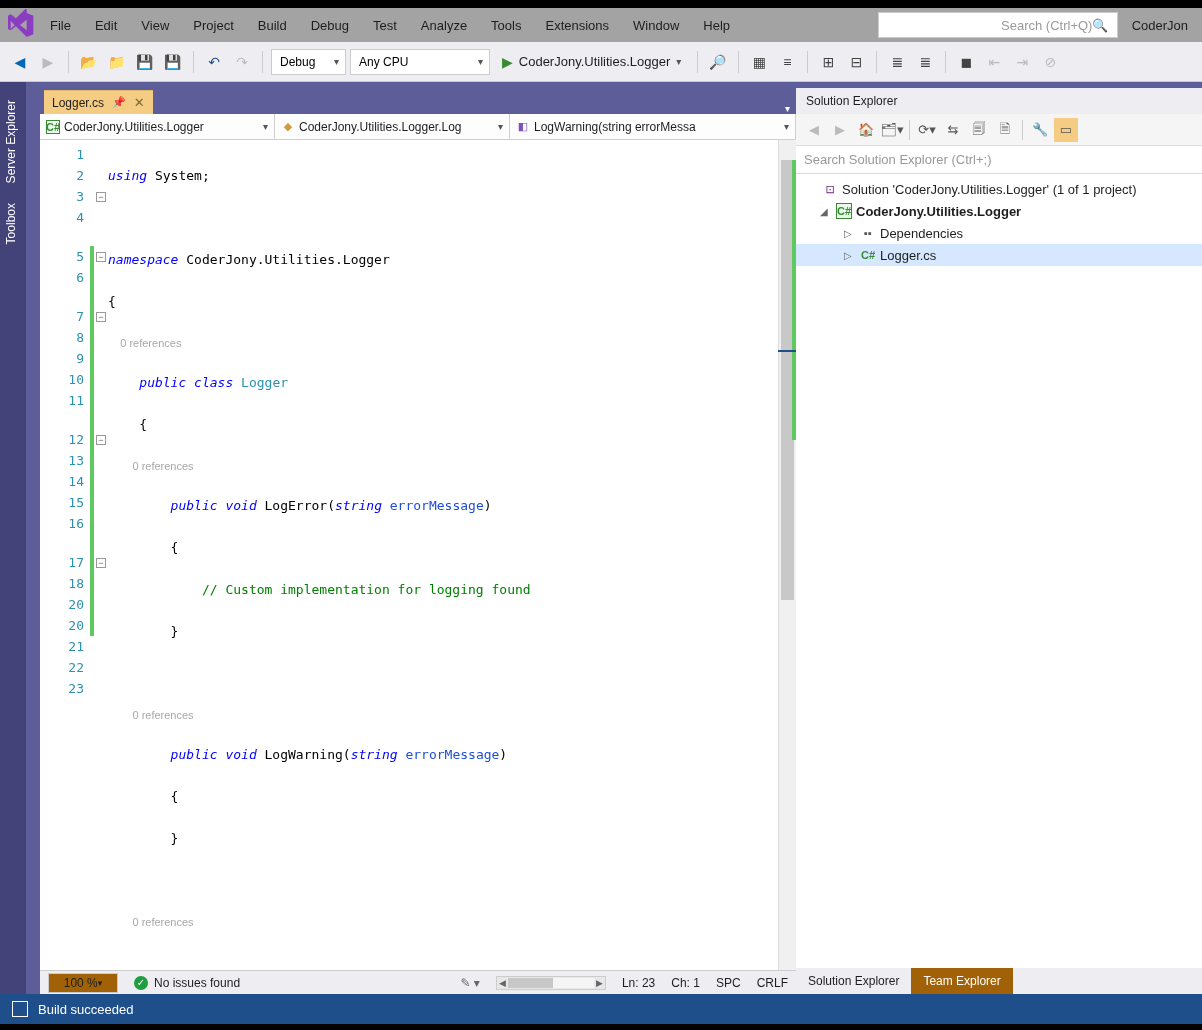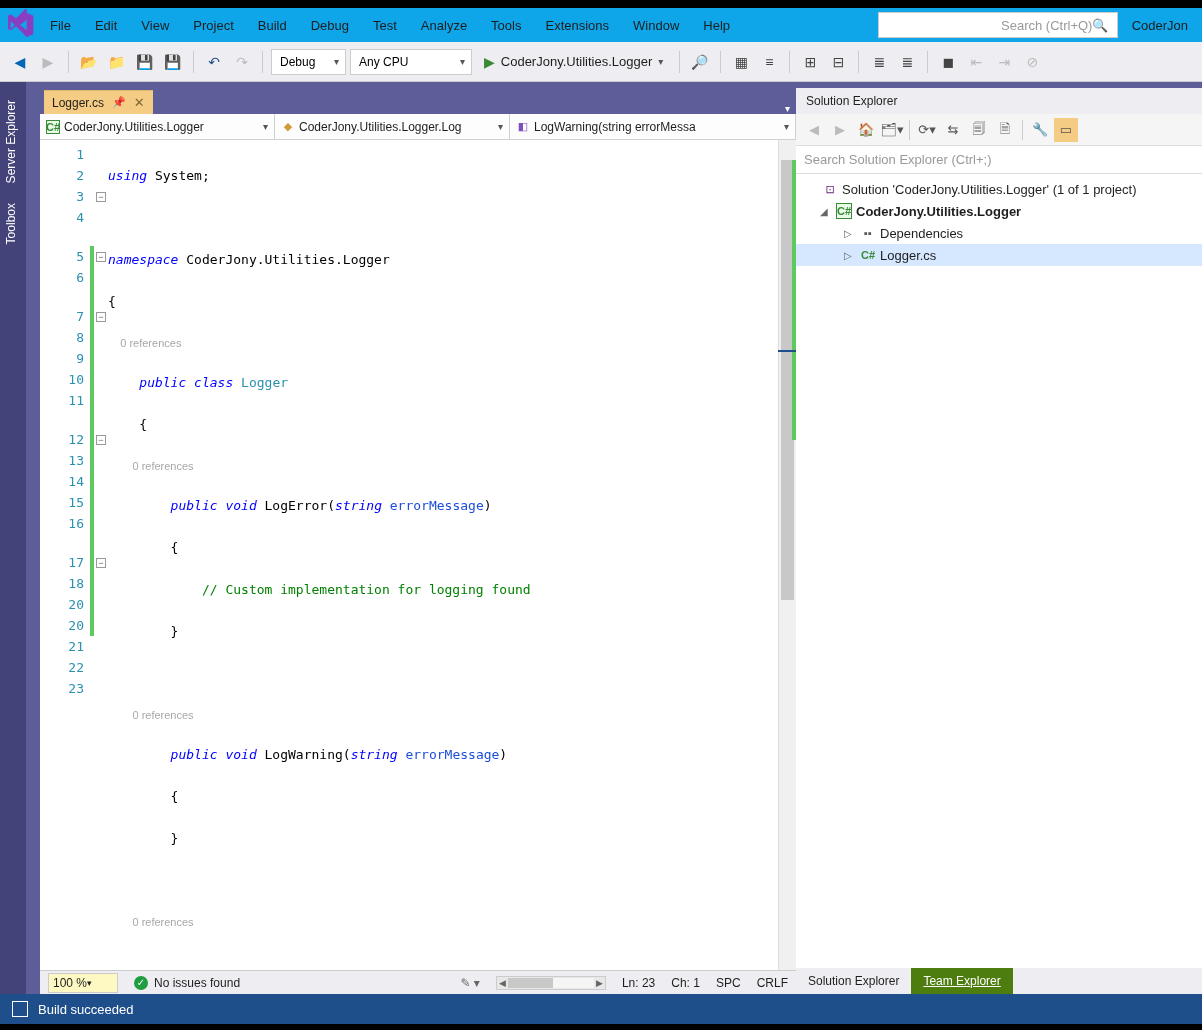--- a/index.html
+++ b/index.html
@@ -1,20 +1,20 @@
 <!DOCTYPE html>
 <html><head>
 <meta charset="utf-8">
 <style>
 * { box-sizing: border-box; margin: 0; padding: 0; }
 body { font-family: "Segoe UI", Tahoma, sans-serif; font-size: 13px; background: #000; overflow: hidden; width: 1202px; height: 1030px; }
 
 .titlebar { height: 8px; background: #000; }
 
-.menubar { display: flex; align-items: center; height: 34px; background: #0ea5e9; padding: 0 4px; gap: 4px; }
+.menubar { display: flex; align-items: center; height: 34px; background: #a3a3a3; padding: 0 4px; gap: 4px; }
 .vs-logo { width: 32px; height: 32px; display: flex; align-items: center; justify-content: center; color: #8a3dc1; font-size: 20px; }
 .menu-item { padding: 4px 10px; color: #1e1e1e; }
 .menubar-spacer { flex: 1; }
 .search-box { width: 240px; height: 26px; border: 1px solid #ccc; background: #fff; padding: 0 8px; display: flex; align-items: center; color: #999; justify-content: flex-end; }
 .search-box .mag { color: #555; }
 .usercorner { padding: 4px 10px; color: #1e1e1e; }
 
 .toolbar { display: flex; align-items: center; height: 40px; background: #eeeef2; padding: 0 8px; gap: 4px; border-bottom: 1px solid #ccc; }
 .tbtn { width: 24px; height: 24px; display: flex; align-items: center; justify-content: center; color: #444; font-size: 14px; }
 .tsep { width: 1px; height: 22px; background: #ccc; margin: 0 4px; }
@@ -61,21 +61,21 @@
 .cls { color: #2b91af; }
 .com { color: #008000; }
 .fade { color: #1d4ed8; }
 
 .scrollbar-v { width: 18px; background: #f0f0f0; position: absolute; right: 0; top: 0; bottom: 0; border-left: 1px solid #ddd; }
 .scrollbar-v .thumb { position: absolute; left: 2px; right: 2px; top: 20px; height: 440px; background: #c8c8c8; }
 .scrollbar-v .greenmark { position: absolute; right: 0; width: 4px; background: #5ec95e; }
 .splitgrip { position: absolute; top: 0; right: 0; width: 18px; height: 14px; background: #e8e8e8; border: 1px solid #ccc; font-size: 10px; text-align: center; color: #666; }
 
 .editorstatus { height: 24px; background: #eeeef2; border-top: 1px solid #ccc; display: flex; align-items: center; padding: 0 8px; font-size: 12px; gap: 16px; color: #1e1e1e; }
-.editorstatus .zoom { width: 70px; border: 1px solid #ccc; padding: 0 4px; display: flex; justify-content: flex-start; align-items: center; font-size: 12px; height: 20px; background: #fef9c3; }
+.editorstatus .zoom { width: 70px; border: 1px solid #ccc; padding: 0 4px; display: flex; justify-content: center; align-items: center; font-size: 12px; height: 20px; background: #a16207; }
 .editorstatus .ok { display: flex; align-items: center; gap: 6px; }
 .editorstatus .ok-circle { width: 14px; height: 14px; border-radius: 50%; background: #1e9e3e; color: #fff; font-size: 10px; text-align: center; line-height: 14px; }
 .editorstatus-spacer { flex: 1; }
 .hscroll { width: 110px; height: 14px; background: #e8e8e8; border: 1px solid #ccc; display: flex; align-items: center; justify-content: space-between; padding: 0 2px; font-size: 9px; color: #666; }
 .hscroll .track { flex: 1; height: 10px; background: #f5f5f5; margin: 0 2px; position: relative; }
 .hscroll .hthumb { position: absolute; left: 0; width: 45px; height: 10px; background: #c8c8c8; }
 
 .solcol { width: 406px; background: #5d5d99; display: flex; flex-direction: column; padding-top: 6px; }
 .solheader { height: 26px; background: #eeeef2; color: #1e1e1e; padding: 0 10px; display: flex; align-items: center; font-size: 12px; }
 .soltoolbar { height: 32px; background: #f5f5f5; border-bottom: 1px solid #ddd; display: flex; align-items: center; padding: 0 6px; gap: 2px; }
@@ -85,21 +85,21 @@
 .solsearch { height: 28px; background: #fff; border: none; border-bottom: 1px solid #ddd; padding: 0 8px; color: #999; font-size: 13px; display: flex; align-items: center; }
 .soltree { flex: 1; background: #fff; padding: 4px 0; font-size: 13px; color: #1e1e1e; }
 .solrow { height: 22px; display: flex; align-items: center; padding-left: 10px; gap: 4px; }
 .solrow.sel { background: #d6e8ff; }
 .solrow .expander { width: 12px; color: #666; font-size: 10px; }
 .solrow .ricon { width: 16px; height: 16px; display: inline-flex; align-items: center; justify-content: center; font-size: 11px; }
 .solrow .bold { font-weight: 600; }
 .soltabs { height: 26px; background: #eeeef2; display: flex; }
 .stab { padding: 0 12px; display: flex; align-items: center; font-size: 12px; }
 .stab.active { background: #eeeef2; color: #1e1e1e; }
-.stab.inactive { background: #4d7c0f; color: #fff; text-decoration: underline; }
+.stab.inactive { background: #a16207; color: #fff; }
 
 .statusbar { height: 30px; background: #1e4f8a; color: #fff; display: flex; align-items: center; padding: 0 12px; font-size: 13px; gap: 10px; }
 .statusbar .sicon { width: 16px; height: 16px; border: 1.5px solid #fff; }
 
 .csharp-pill { display: inline-flex; align-items: center; justify-content: center; width: 16px; height: 14px; border: 1px solid #388a34; color: #388a34; font-size: 9px; font-weight: bold; background: #eafaea; }
 .soln-icon { color: #68217a; font-size: 14px; }
 .dep-icon { color: #555; font-size: 12px; }
 </style>
 </head>
 <body>
@@ -140,21 +140,21 @@
   <div class="tbtn">📁</div>
   <div class="tbtn" style="color:#1e4f8a;">💾</div>
   <div class="tbtn" style="color:#1e4f8a;">💾</div>
   <div class="tsep"></div>
   <div class="tbtn" style="color:#1e4f8a;">↶</div>
   <div class="tbtn" style="color:#bbb;">↷</div>
   <div class="tsep"></div>
   <div class="tdrop" style="width:75px;">
       <span>Debug</span>
     </div>
-  <div class="tdrop" style="width:122px;">
+  <div class="tdrop" style="width:140px;">
       <span>Any CPU</span>
     </div>
   <div class="startbtn">
     <span class="play">▶</span>
     <span>CoderJony.Utilities.Logger</span>
     <span style="font-size:10px;color:#555;">▾</span>
   </div>
   <div class="tsep"></div>
   <div class="tbtn">🔎</div>
   <div class="tsep"></div>

